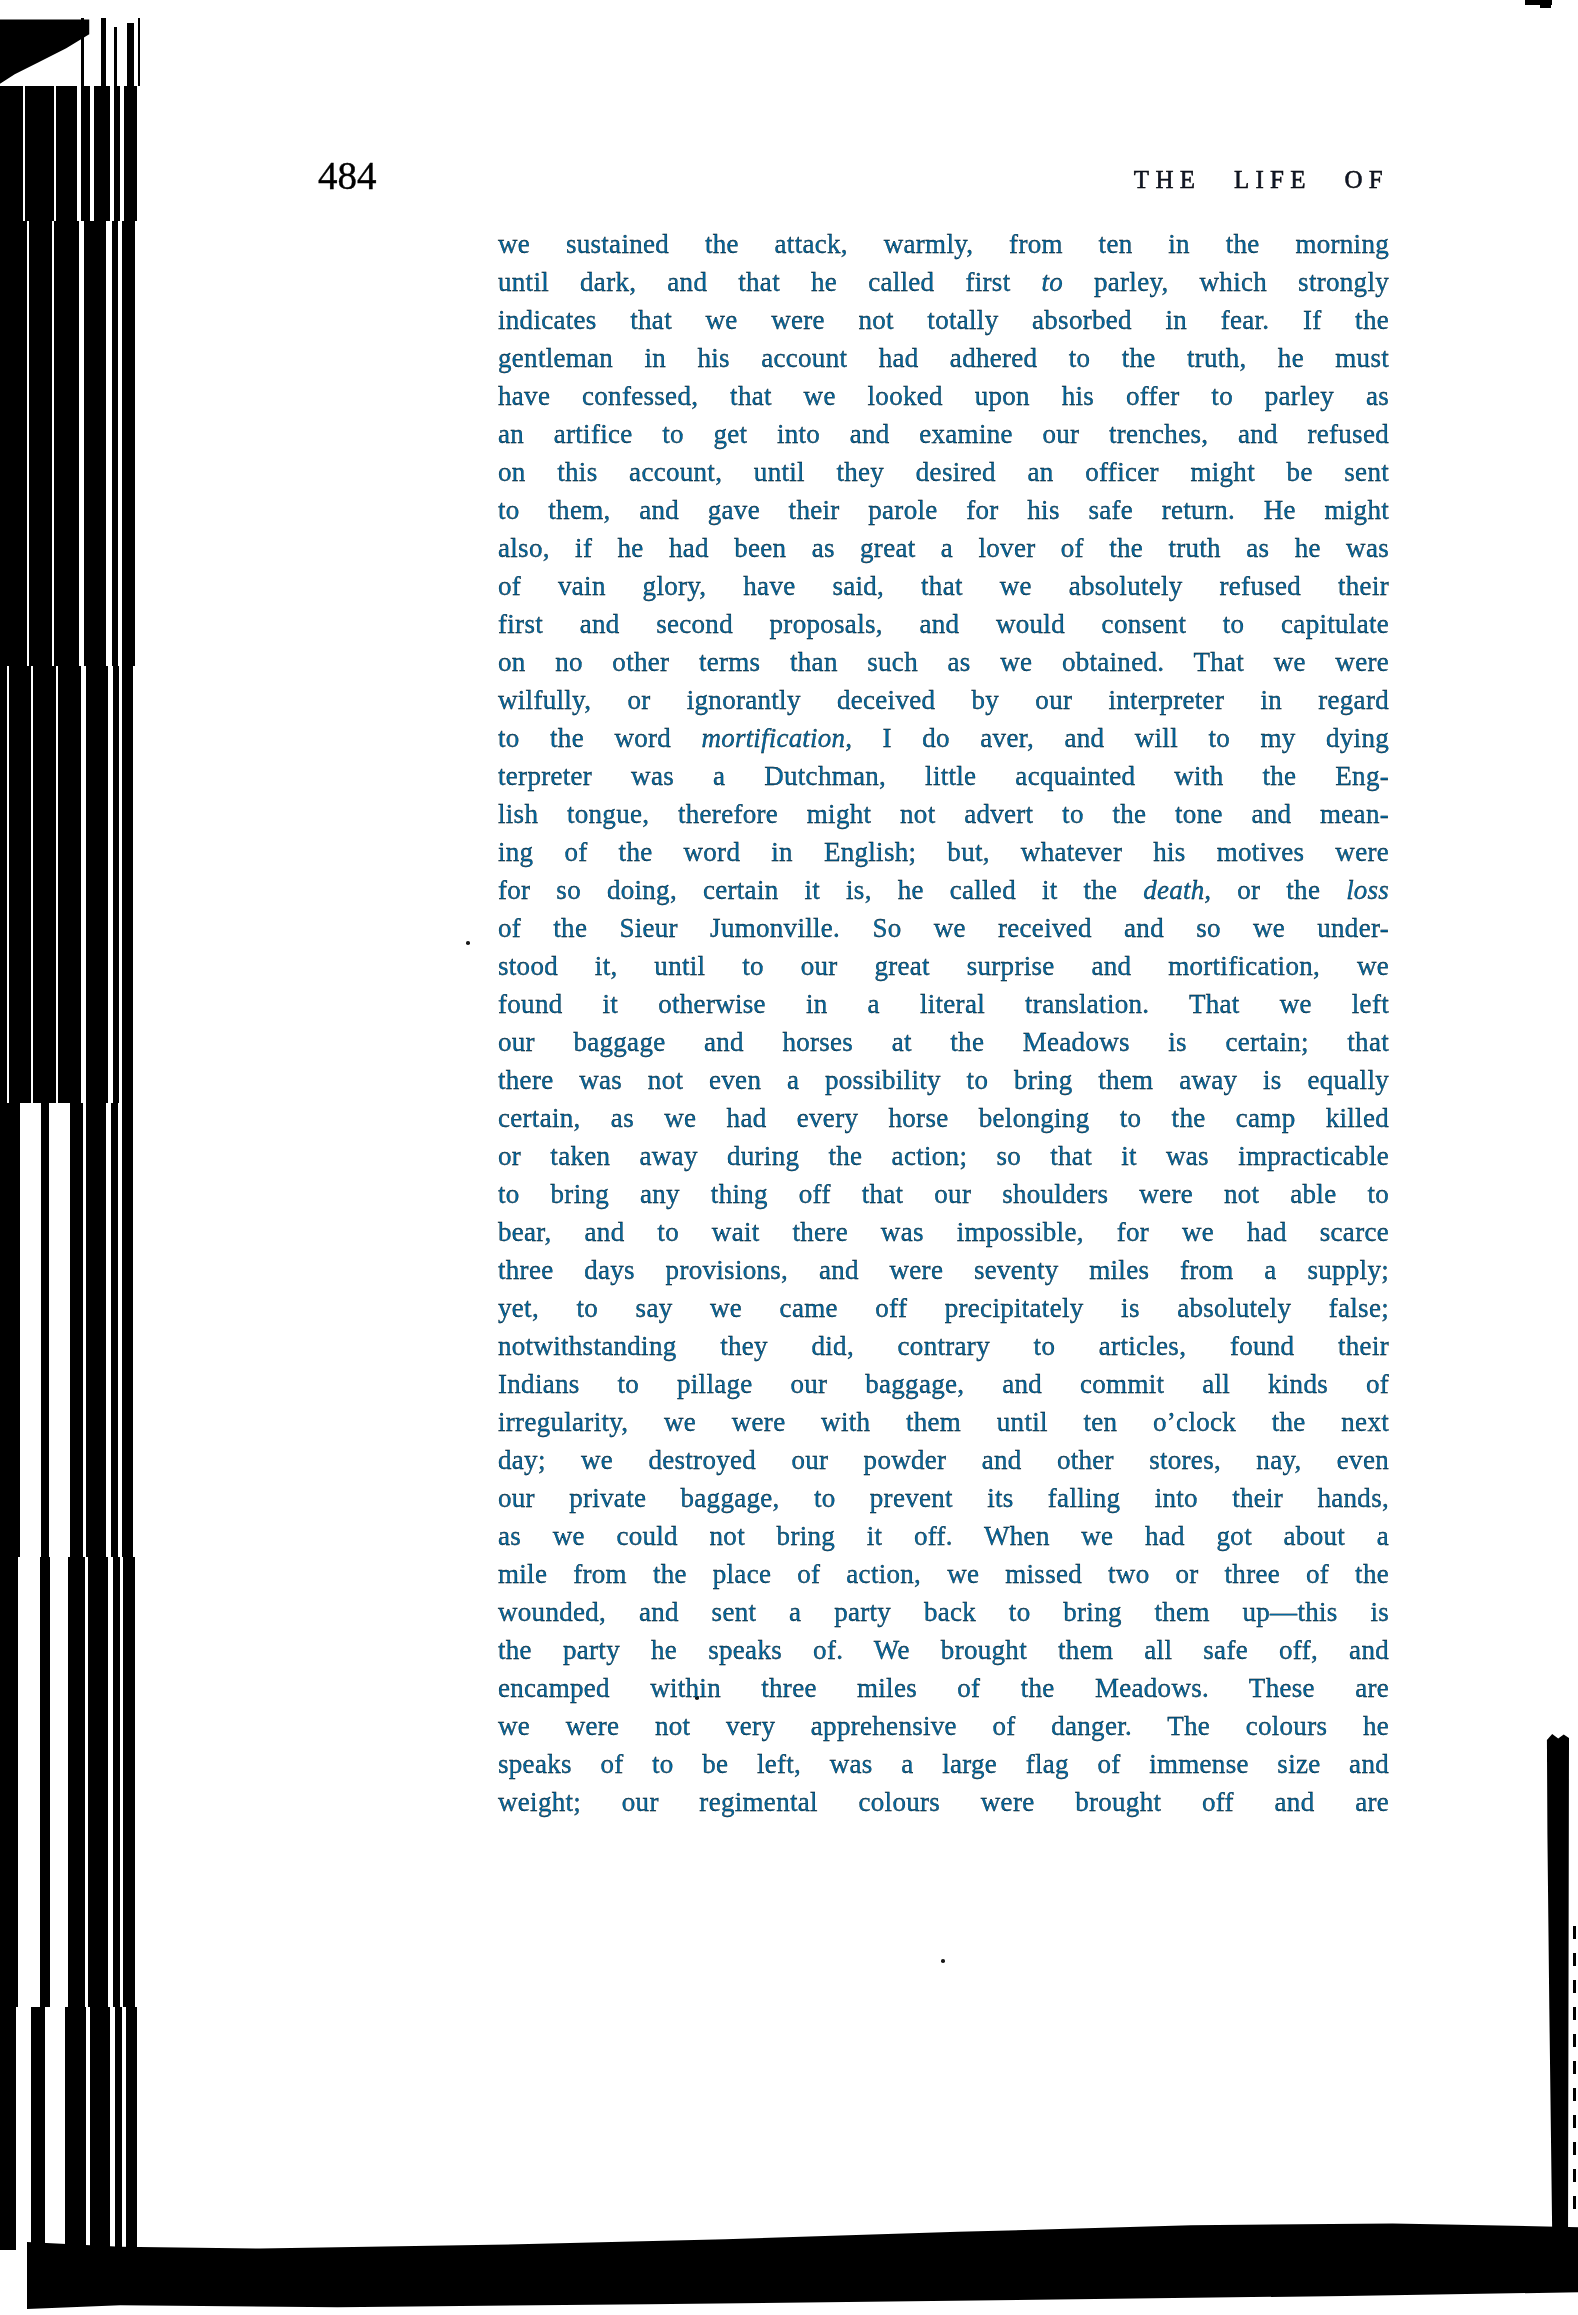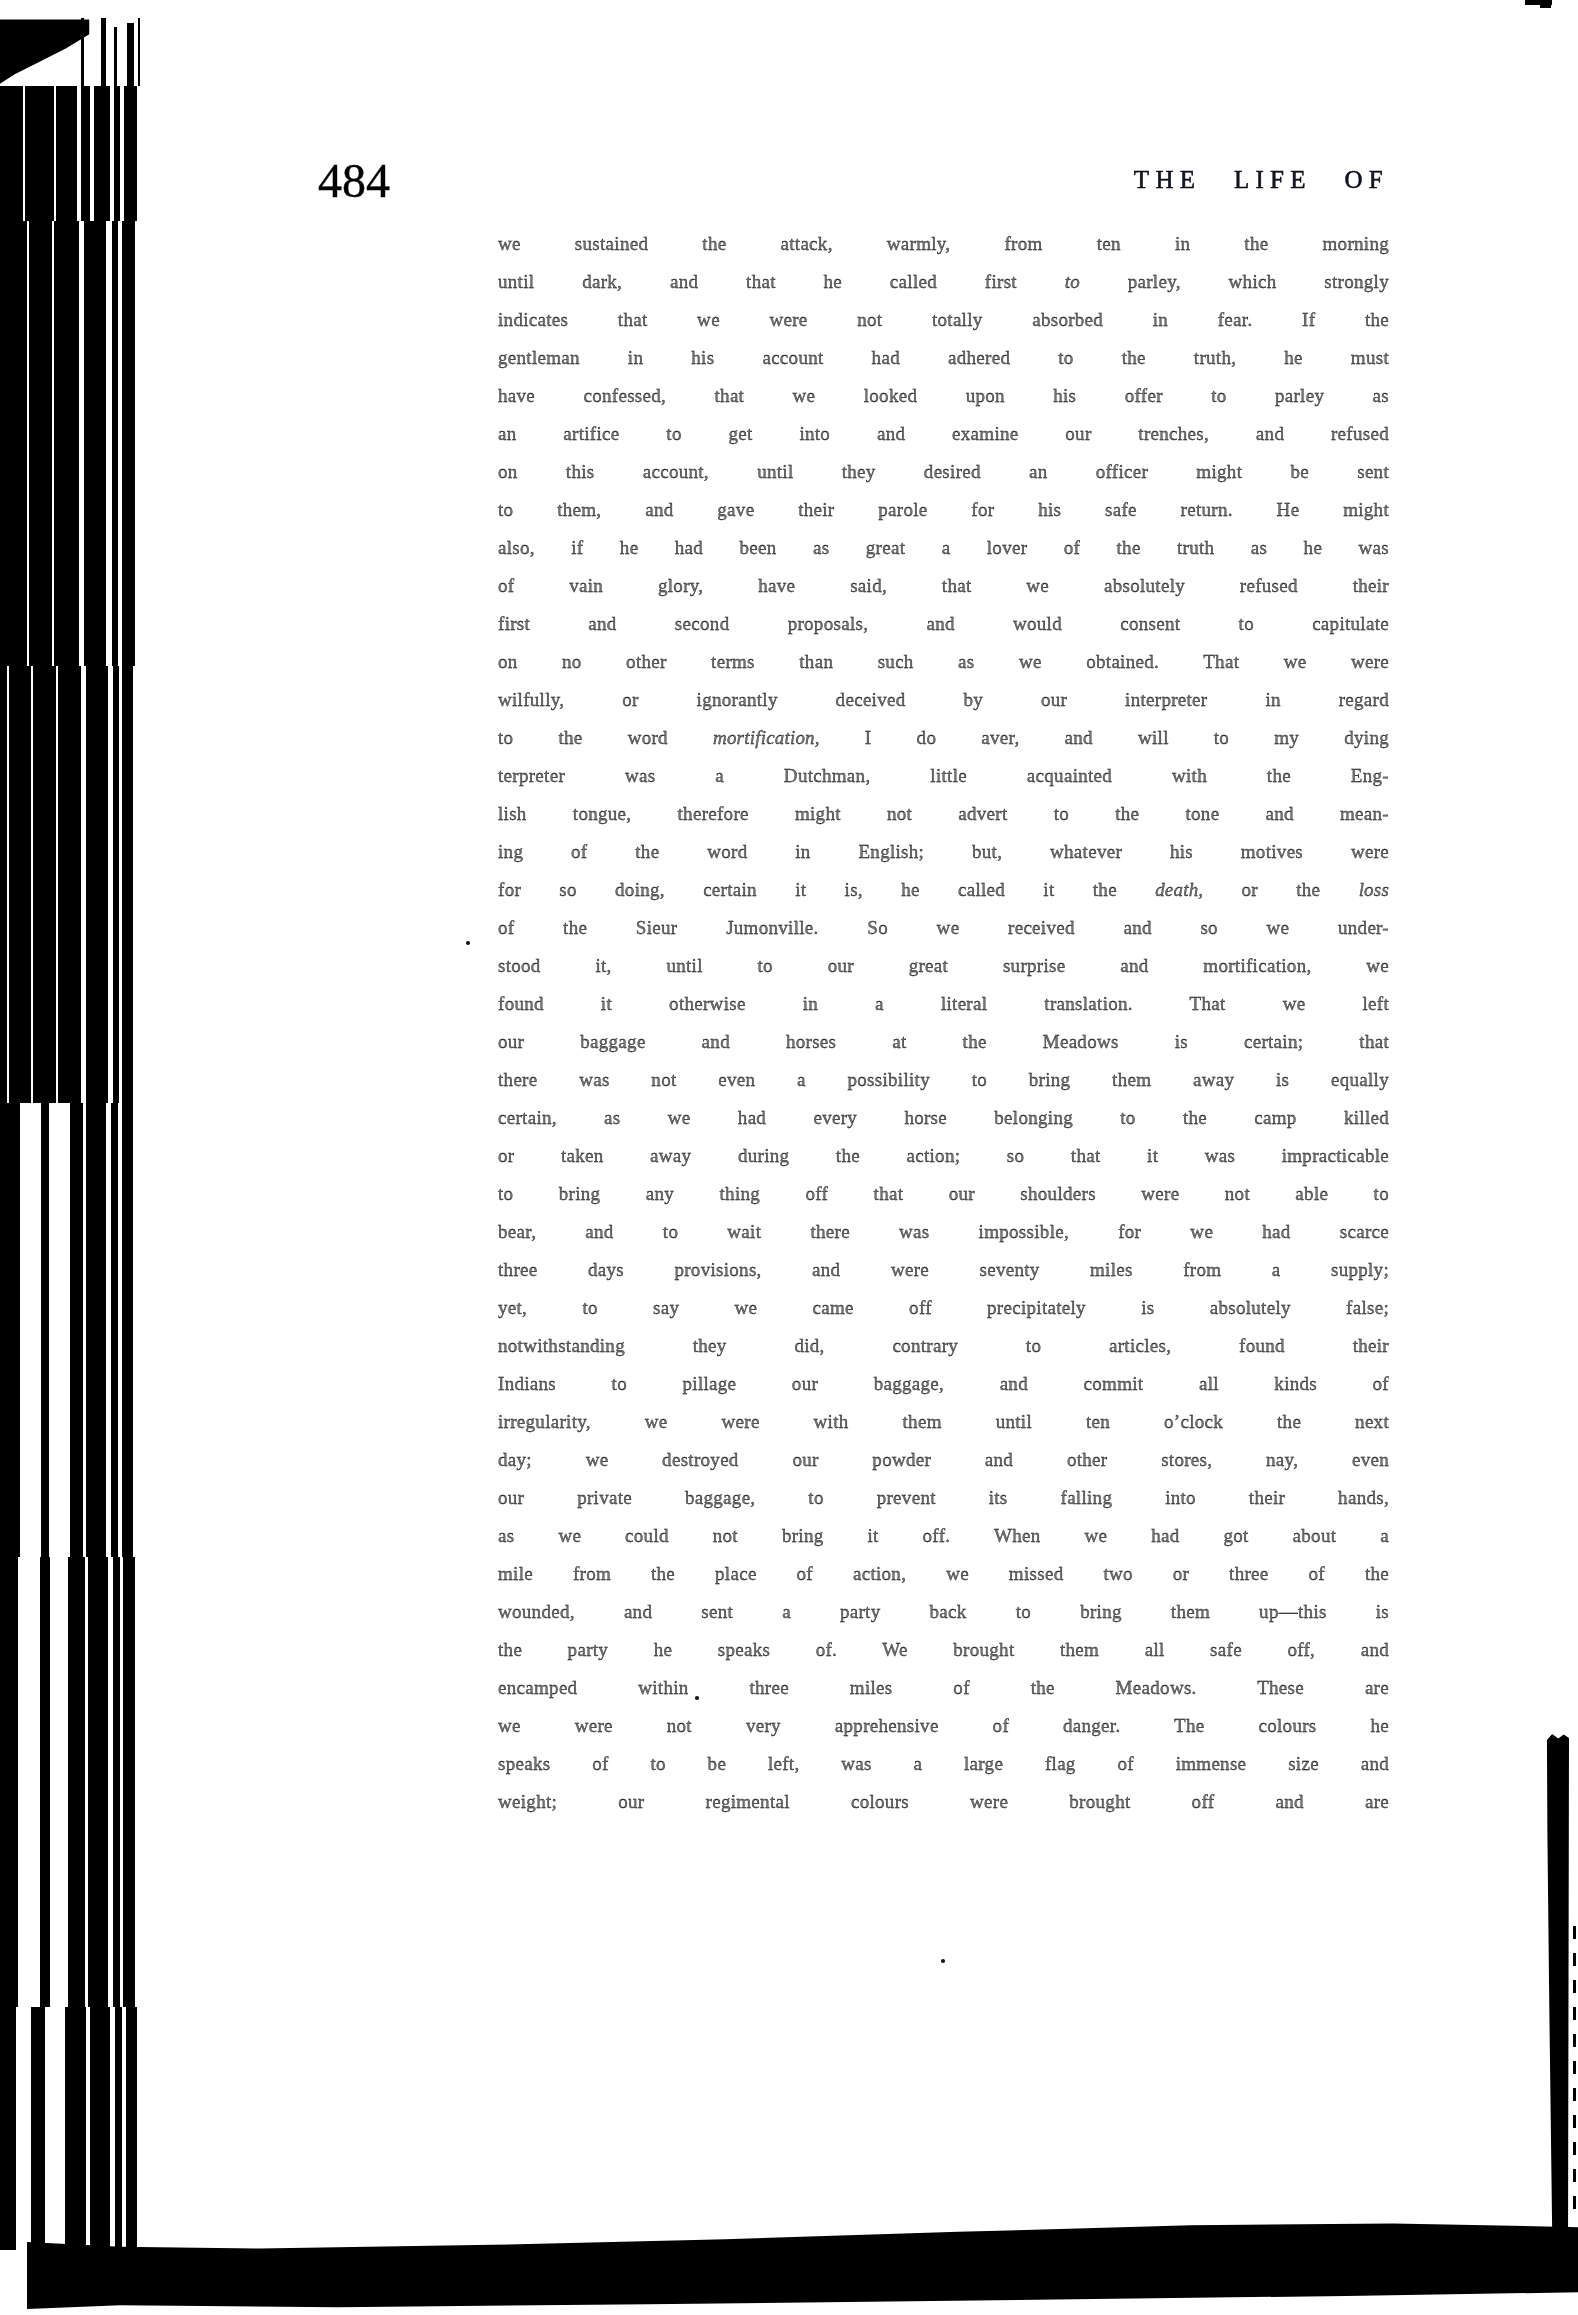--- a/index.html
+++ b/index.html
@@ -58,34 +58,34 @@
   .mark-tr2 { left: 1540px; top: 2.7px; width: 10.8px; height: 5.4px; background: #000; }
 
   .speck { width: 3.6px; height: 3.6px; background: #1a1a1a; border-radius: 50%; }
   .sp1 { left: 466px;  top: 941px; }
   .sp2 { left: 941px; top: 1959px; }
   .sp3 { left: 695px;  top: 1696px; }
 
   
   .page-number {
     position: absolute; left: 318px; top: 153px;
-    font-size: 48px; color: #000;
+    font-size: 39px; color: #000;
     -webkit-text-stroke: 0.4px #000;
   }
   .running-header {
     position: absolute; left: 498px; top: 166px; width: 891px;
     text-align: right;
     font-size: 25px; color: #0f172a;
     letter-spacing: 6.3px; word-spacing: 20px;
     -webkit-text-stroke: 0.5px #000;
   }
   .text-block {
     position: absolute; left: 498px; top: 225px; width: 891px;
-    color: #737373;
-    font-size: 19px;
+    color: #0369a1;
+    font-size: 27px;
     -webkit-text-stroke: 0.3px #000;
     letter-spacing: 0.3px;
   }
   .text-block .line {
     height: 38px; line-height: 38px;
     text-align: justify;
     text-align-last: justify;
     white-space: nowrap;
   }
   .text-block .line i { letter-spacing: 0.2px; }

